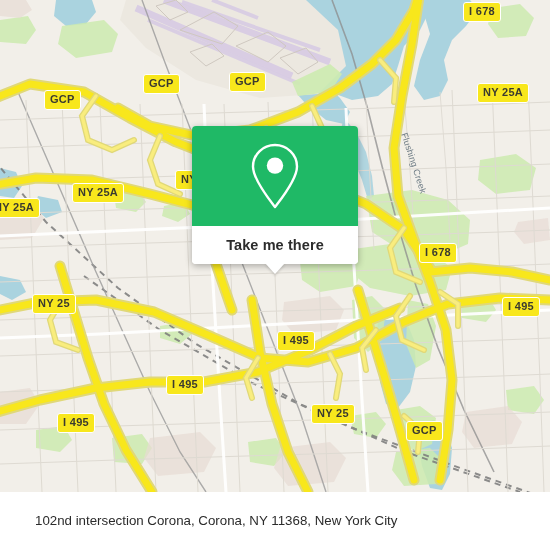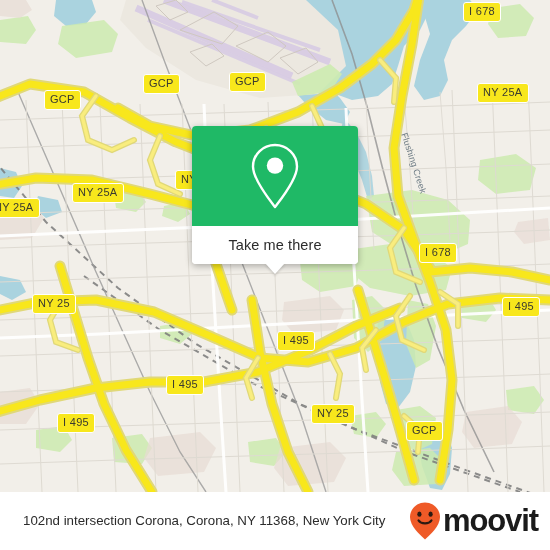--- a/index.html
+++ b/index.html
@@ -26,21 +26,21 @@
   #map svg { display: block; }
 
   
   .shield {
     position: absolute;
     background: #f8e71c;
     border: 1.6px solid #ffffff;
     border-radius: 3px;
     color: #3a3a30;
     font-family: "Liberation Sans", sans-serif;
-    font-weight: normal;
+    font-weight: bold;
     font-size: 11px;
     line-height: 1;
     padding: 3px 5px 4px 5px;
     white-space: nowrap;
     letter-spacing: 0.3px;
     box-sizing: border-box;
     text-align: center;
   }
 
   
@@ -83,20 +83,21 @@
   }
   #popup-cta {
     font-size: 14.5px;
     color: #2c2c2c;
     font-family: "Liberation Sans", sans-serif;
     letter-spacing: 0.1px;
     background: none;
     border: none;
     padding: 0;
     cursor: pointer;
+    font-weight: bold;
   }
   #popup-tail {
     position: absolute;
     left: 50%;
     margin-left: -10px;
     bottom: -10px;
     width: 0; height: 0;
     border-left: 10px solid transparent;
     border-right: 10px solid transparent;
     border-top: 11px solid #ffffff;
@@ -127,20 +128,21 @@
     z-index: 50;
   }
   #footer-text {
     flex: 1 1 auto;
     padding-left: 23px;
     padding-right: 6px;
     font-size: 13.3px;
     line-height: 18px;
     color: #2b2b2b;
     font-family: "Liberation Sans", sans-serif;
+    margin-left: 12px;
   }
   #brand {
     flex: 0 0 auto;
     display: flex;
     align-items: center;
     padding-right: 12px;
   }
   #brand-word {
     font-family: "Liberation Sans", sans-serif;
     font-size: 31px;
@@ -395,24 +397,15 @@
     </div>
     <div id="popup-body">
       <button id="popup-cta">Take me there</button>
       <div id="popup-tail"></div>
     </div>
   </div>
 
 
   <div id="footer">
     <div id="footer-text">102nd intersection Corona, Corona, NY 11368, New York City</div>
-    <div id="brand">
-      <svg width="34" height="40" viewBox="0 0 34 40">
-        <path d="M17,1.5 C8.7,1.5 2,8 2,16 C2,25 12,34 17,38.5 C22,34 32,25 32,16 C32,8 25.3,1.5 17,1.5 Z" fill="#ef5a27"></path>
-        <ellipse cx="11.4" cy="13.2" rx="2.1" ry="2.6" fill="#2b1a12"></ellipse>
-        <ellipse cx="22.6" cy="13.2" rx="2.1" ry="2.6" fill="#2b1a12"></ellipse>
-        <path d="M10.5,19.4 C13,23.4 21,23.4 23.5,19.4" fill="none" stroke="#2b1a12" stroke-width="2.1" stroke-linecap="round"></path>
-      </svg>
-      <span id="brand-word">moovit</span>
-    </div>
   </div>
 
 </div>
 
 </body></html>

